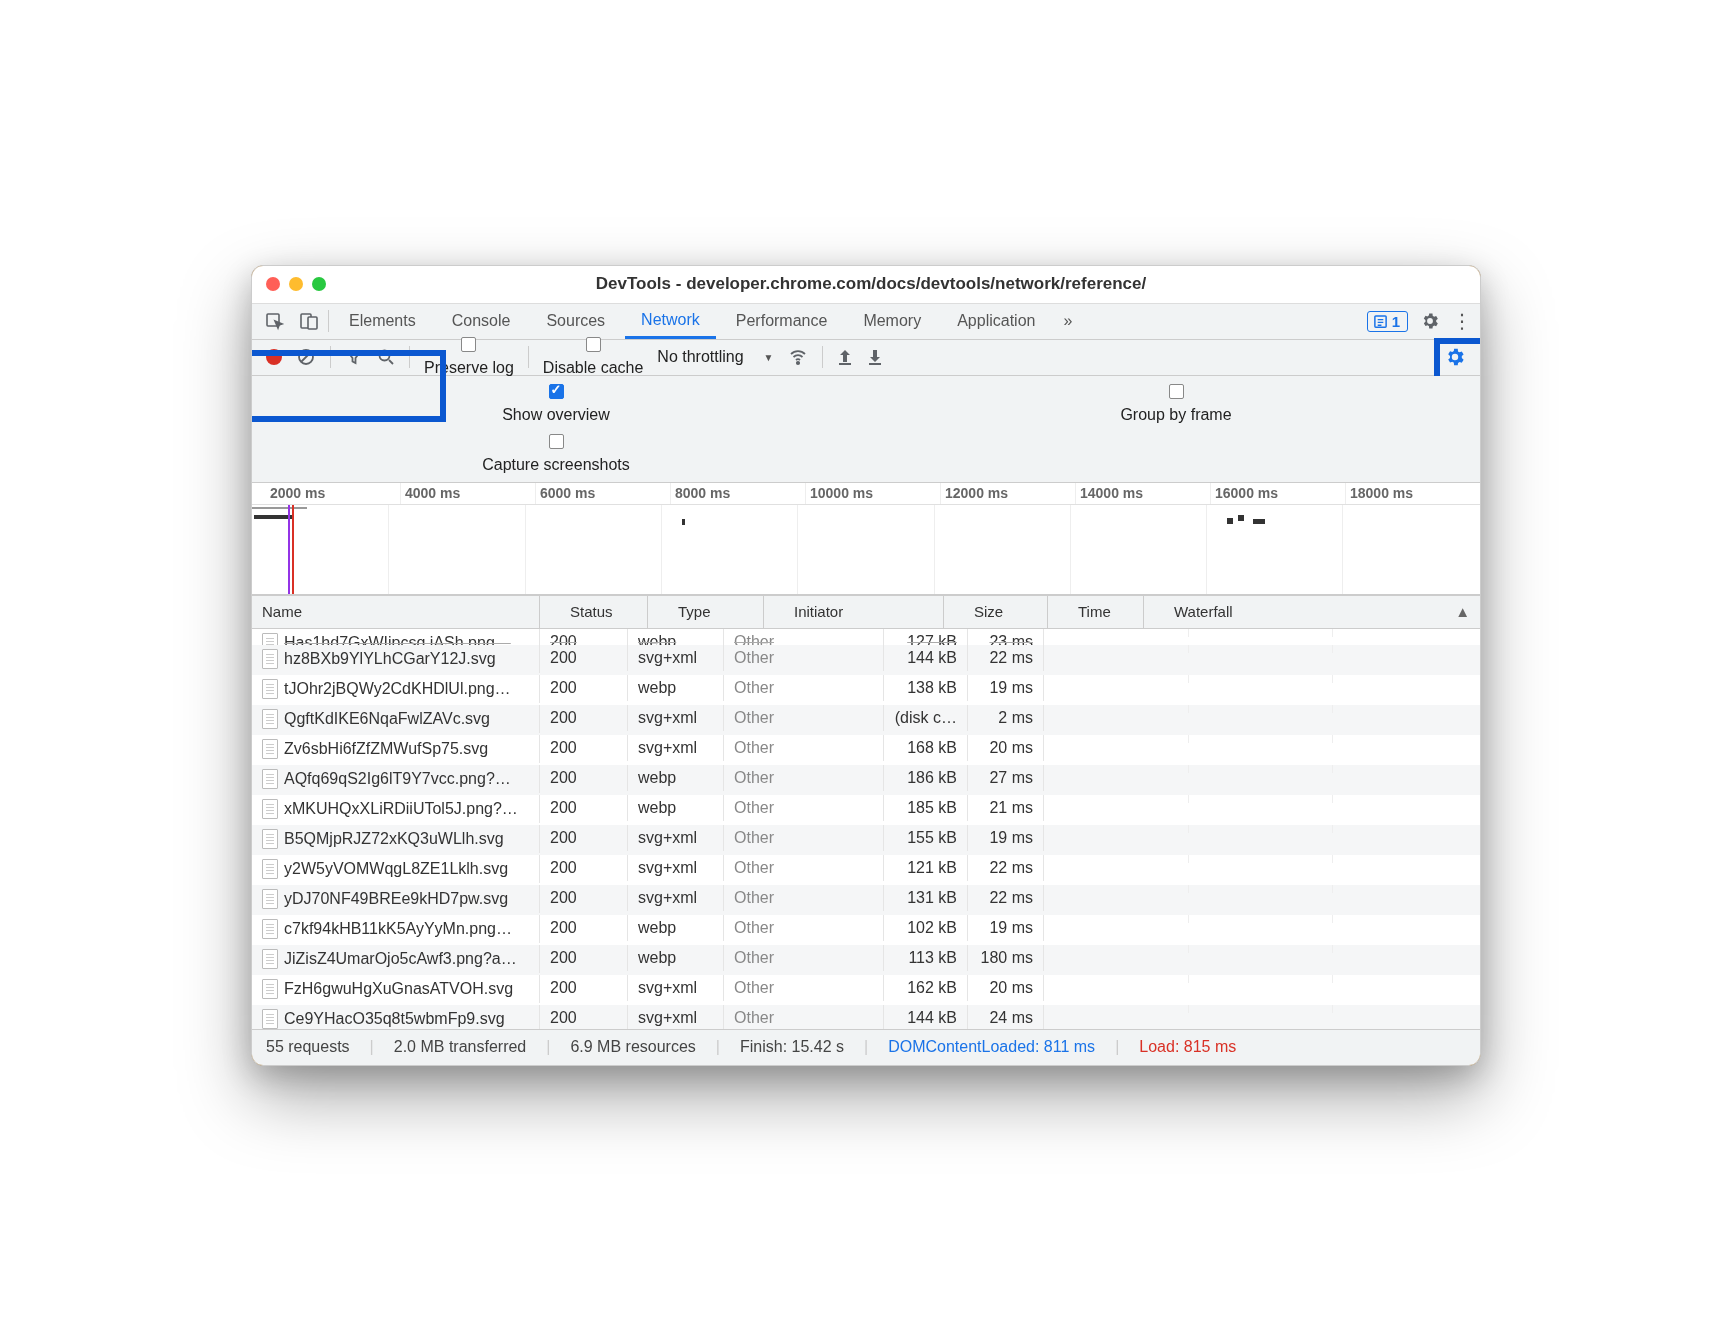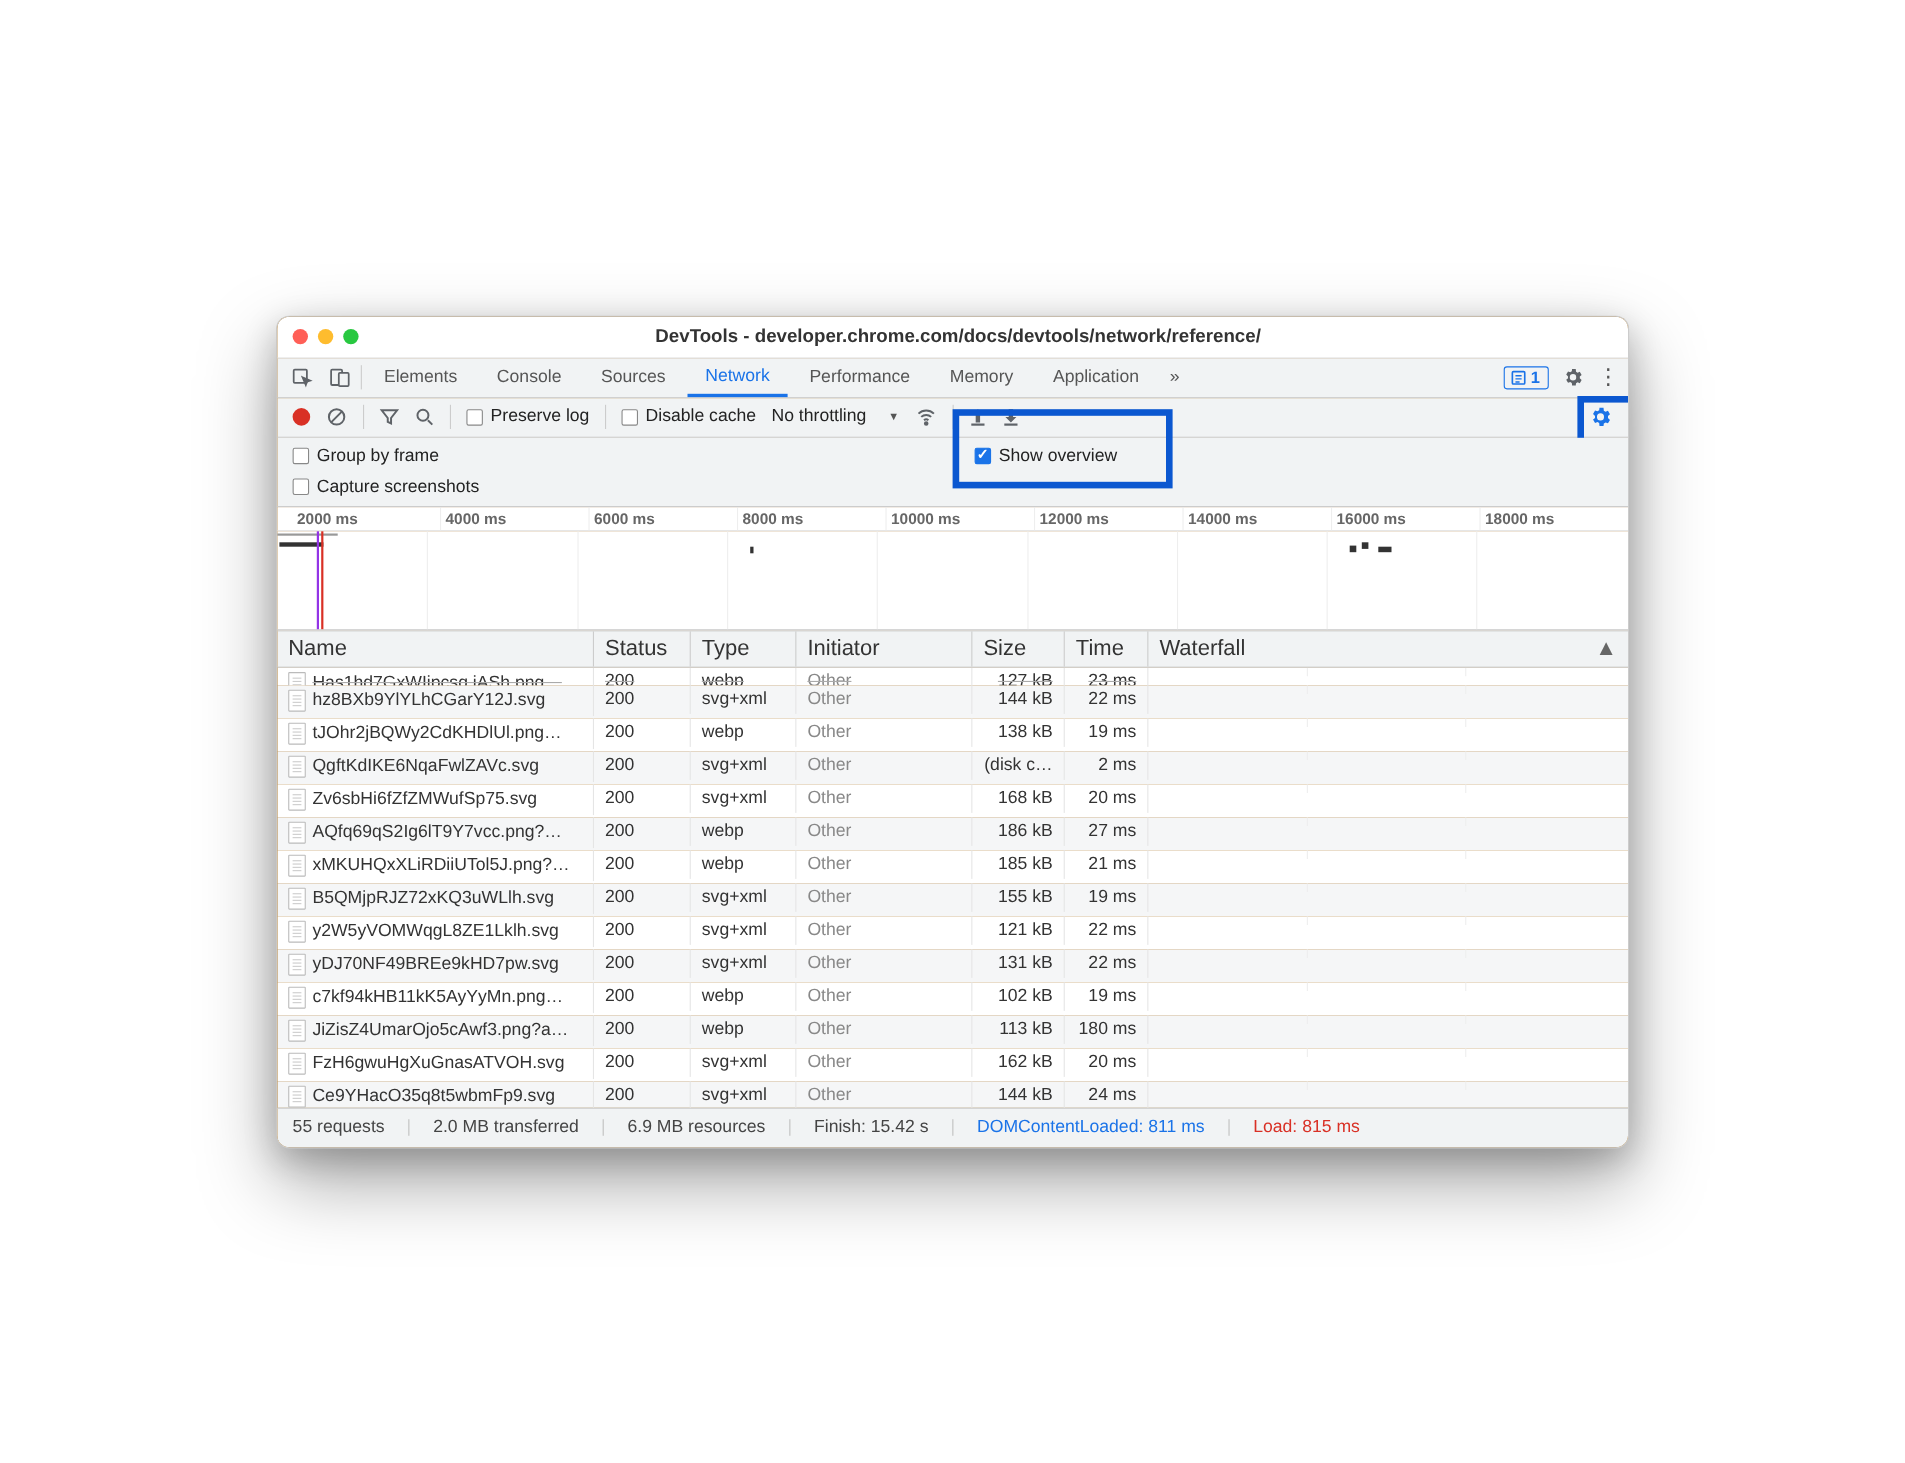--- a/index.html
+++ b/index.html
@@ -58,21 +58,21 @@
   display: flex;
   align-items: center;
   padding: 0 14px;
   border-bottom: 1px solid #ccc;
   gap: 14px;
   font-size: 16px;
 }
 .rec-dot { width: 16px; height: 16px; border-radius: 50%; background: #d93025; }
 .tb-icon { color: #555; cursor: pointer; }
 .divider { width: 1px; height: 22px; background: #ccc; }
-.cb-wrap { display: flex; align-items: center; gap: 7px; }
+.cb-wrap { display: flex; align-items: center; gap: 7px; flex-direction: column; }
 .cb { width: 15px; height: 15px; border: 1.5px solid #888; border-radius: 2px; background: #fff; }
 .cb.checked { background: #1a73e8; border-color: #1a73e8; position: relative; }
 .cb.checked::after { content: '✓'; color: #fff; position: absolute; top: -3px; left: 1px; font-size: 13px; font-weight: bold; }
 .throttle { display: flex; align-items: center; gap: 6px; }
 .throttle-arrow { color: #555; font-size: 10px; }
 .settings-panel {
   background: #f1f3f4;
   border-bottom: 1px solid #ccc;
   padding: 8px 14px;
   display: grid;
@@ -103,22 +103,23 @@
 .timeline-body .grid-line { position: absolute; top: 0; bottom: 0; border-left: 1px solid #eee; }
 .tl-mark { position: absolute; background: #333; }
 .tl-red { position: absolute; top: 0; bottom: 0; width: 2px; background: #d93025; }
 .tl-purple { position: absolute; top: 0; bottom: 0; width: 2px; background: #9334e6; }
 .table-head {
   height: 34px;
   background: #f1f3f4;
   display: flex;
   border-bottom: 1px solid #ccc;
   border-top: 1px solid #ccc;
-  font-size: 20px;
+  font-size: 15px;
   color: #333;
+  gap: 20px;
 }
 .th { padding: 6px 10px; border-right: 1px solid #ccc; display: flex; align-items: center; }
 .th.name { width: 288px; }
 .th.status { width: 88px; }
 .th.type { width: 96px; }
 .th.initiator { width: 160px; }
 .th.size { width: 84px; }
 .th.time { width: 76px; }
 .th.waterfall { flex: 1; border-right: none; justify-content: space-between; align-items: center; }
 .rows { max-height: 400px; overflow: hidden; }
@@ -265,28 +266,28 @@
       <div class="highlight-box" style="top:-8px;left:-10px;width:54px;height:50px"></div>
       <div class="tb-icon" style="color:#1a73e8">
         <svg width="22" height="22" viewBox="0 0 24 24" fill="#1a73e8">
             <path d="M19.4 13a7.5 7.5 0 000-2l2-1.6-2-3.4-2.4.9a7.4 7.4 0 00-1.7-1L15 3h-4l-.3 2.5a7.4 7.4 0 00-1.7 1l-2.4-.9-2 3.4L6.6 11a7.5 7.5 0 000 2l-2 1.6 2 3.4 2.4-.9a7.4 7.4 0 001.7 1L11 21h4l.3-2.5a7.4 7.4 0 001.7-1l2.4.9 2-3.4zM12 15.5A3.5 3.5 0 1115.5 12 3.5 3.5 0 0112 15.5z"></path>
           </svg>
       </div>
     </div>
   </div>
 
   <div class="settings-panel">
-    <div class="cb-wrap">
-      <div class="cb"></div>
-      <span>Group by frame</span>
-    </div>
     <div class="cb-wrap" style="position:relative">
       <div class="highlight-box" style="top:-34px;left:-20px;width:200px;height:72px"></div>
       <div class="cb checked"></div>
       <span>Show overview</span>
+    </div>
+    <div class="cb-wrap">
+      <div class="cb"></div>
+      <span>Group by frame</span>
     </div>
     <div class="cb-wrap">
       <div class="cb"></div>
       <span>Capture screenshots</span>
     </div>
   </div>
 
   <div class="timeline-ticks">
     <div class="tick">2000 ms</div>
     <div class="tick">4000 ms</div>

